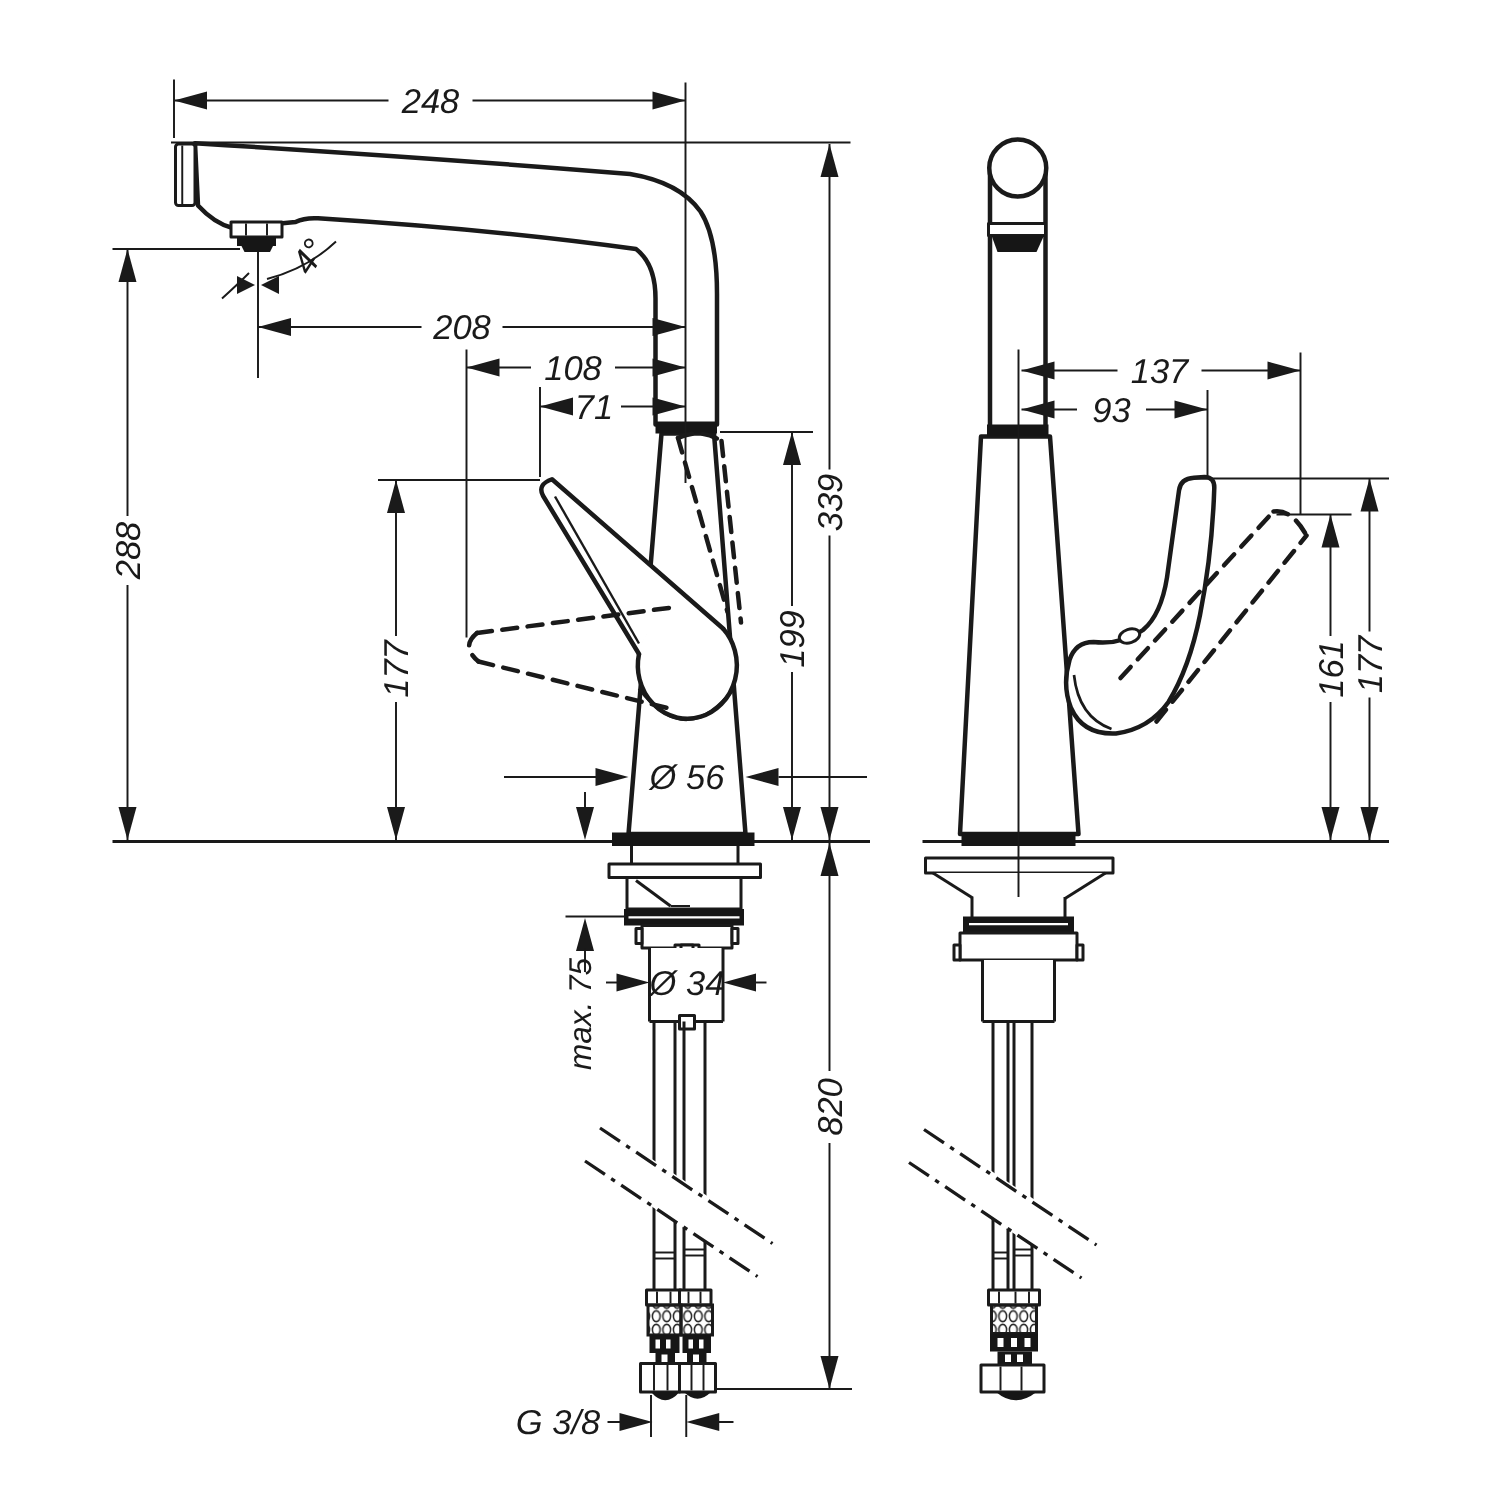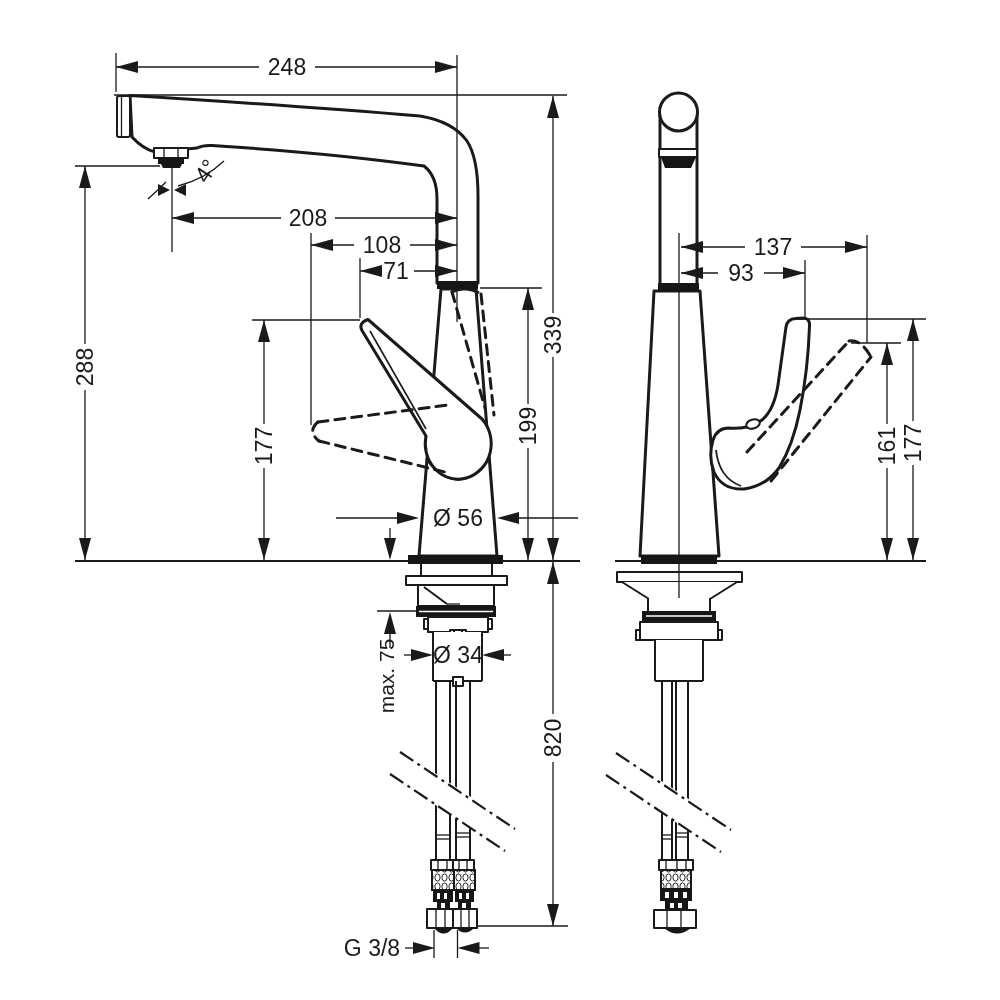--- a/index.html
+++ b/index.html
@@ -1,16 +1,16 @@
 <!DOCTYPE html>
 <html><head>
 <meta charset="utf-8">
 <style>
   html,body{margin:0;padding:0;background:#fff;}
-  .stage{position:relative;width:945px;height:1000px;background:#fff;overflow:hidden;}
+  .stage{position:relative;width:945px;height:1000px;background:#fff;overflow:hidden;font-style:italic;}
   svg{position:absolute;left:0;top:0;}
   text{font-family:"Liberation Sans","DejaVu Sans",sans-serif;fill:#1a1a1a;font-size:23px;}
   text.small{font-size:21px;}
   .outline{fill:#ffffff;stroke:#1a1a1a;stroke-width:3;stroke-linejoin:round;}
   .outline2{fill:#ffffff;stroke:#1a1a1a;stroke-width:2;stroke-linejoin:round;}
   .thin{stroke:#1a1a1a;stroke-width:1.3;fill:none;}
   .med{stroke:#1a1a1a;stroke-width:2;fill:none;}
   .dash{stroke:#1a1a1a;stroke-width:3;fill:none;stroke-dasharray:10 7;stroke-linecap:round;}
   .breakline{stroke:#1a1a1a;stroke-width:2.2;fill:none;stroke-dasharray:16 5 3 5;}
   .dark{fill:#161616;stroke:none;}

